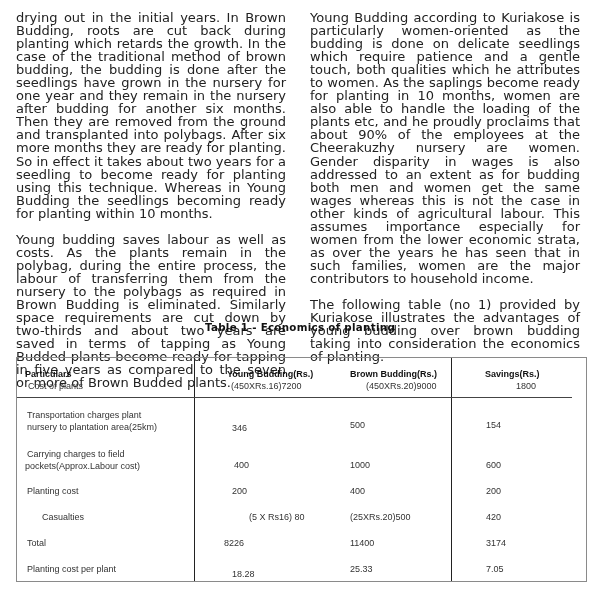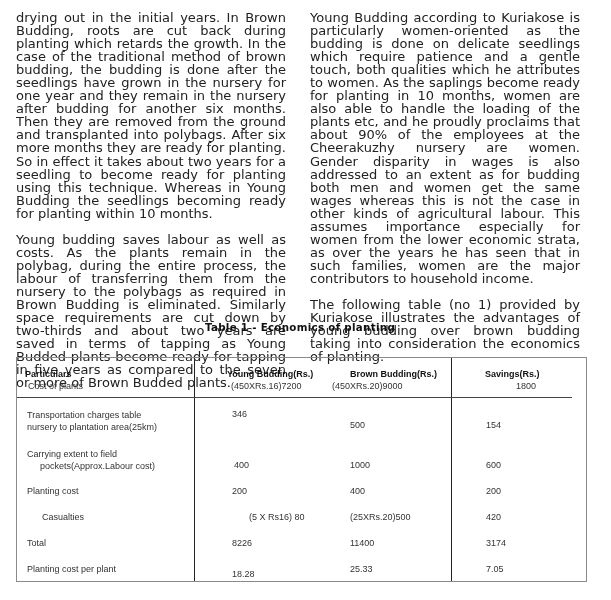--- a/index.html
+++ b/index.html
@@ -46,35 +46,35 @@
 <div class="tbl">
   <div class="vline" style="left:177px"></div>
   <div class="vline" style="left:434px"></div>
   <div class="hline"></div>
 
   <div class="cell hd" style="left:8px; top:10px">Particulars</div>
   <div class="cell" style="left:11px; top:22px">Cost of plants</div>
   <div class="cell hd" style="left:210px; top:10px">Young Budding(Rs.)</div>
   <div class="cell" style="left:214px; top:22px">(450XRs.16)7200</div>
   <div class="cell hd" style="left:333px; top:10px">Brown Budding(Rs.)</div>
-  <div class="cell" style="left:315px; top:22px">(450XRs.20)9000</div>
+  <div class="cell" style="left:349px; top:22px">(450XRs.20)9000</div>
   <div class="cell hd" style="left:468px; top:10px">Savings(Rs.)</div>
   <div class="cell" style="left:499px; top:22px">1800</div>
 
   <div>
-    <div class="cell" style="left:10px; top:51px">Transportation charges table</div>
+    <div class="cell" style="left:10px; top:51px">Transportation charges plant</div>
     <div class="cell" style="left:10px; top:63px">nursery to plantation area(25km)</div>
-    <div class="cell" style="left:215px; top:50px">346</div>
+    <div class="cell" style="left:215px; top:64px">346</div>
     <div class="cell" style="left:333px; top:61px">500</div>
     <div class="cell" style="left:469px; top:61px">154</div>
   </div>
 
   <div>
-    <div class="cell" style="left:10px; top:90px">Carrying extent to field</div>
-    <div class="cell" style="left:23px; top:102px">pockets(Approx.Labour cost)</div>
+    <div class="cell" style="left:10px; top:90px">Carrying charges to field</div>
+    <div class="cell" style="left:8px; top:102px">pockets(Approx.Labour cost)</div>
     <div class="cell" style="left:217px; top:101px">400</div>
     <div class="cell" style="left:333px; top:101px">1000</div>
     <div class="cell" style="left:469px; top:101px">600</div>
   </div>
 
   <div>
     <div class="cell" style="left:10px; top:127px">Planting cost</div>
     <div class="cell" style="left:215px; top:127px">200</div>
     <div class="cell" style="left:333px; top:127px">400</div>
     <div class="cell" style="left:469px; top:127px">200</div>
@@ -82,21 +82,21 @@
 
   <div>
     <div class="cell" style="left:25px; top:153px">Casualties</div>
     <div class="cell" style="left:232px; top:153px">(5 X Rs16) 80</div>
     <div class="cell" style="left:333px; top:153px">(25XRs.20)500</div>
     <div class="cell" style="left:469px; top:153px">420</div>
   </div>
 
   <div>
     <div class="cell" style="left:10px; top:179px">Total</div>
-    <div class="cell" style="left:215px; top:179px">8226</div>
+    <div class="cell" style="left:207px; top:179px">8226</div>
     <div class="cell" style="left:333px; top:179px">11400</div>
     <div class="cell" style="left:469px; top:179px">3174</div>
   </div>
 
   <div>
     <div class="cell" style="left:10px; top:205px">Planting cost per plant</div>
     <div class="cell" style="left:215px; top:210px">18.28</div>
     <div class="cell" style="left:333px; top:205px">25.33</div>
     <div class="cell" style="left:469px; top:205px">7.05</div>
   </div>

